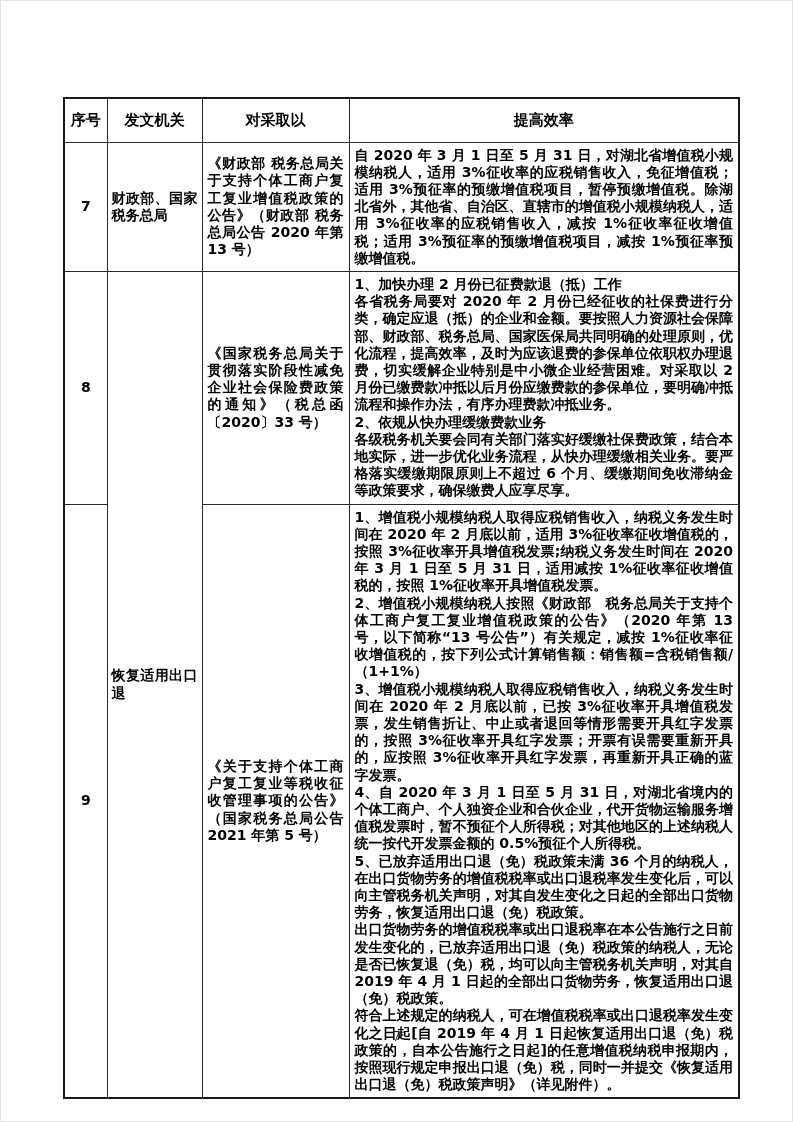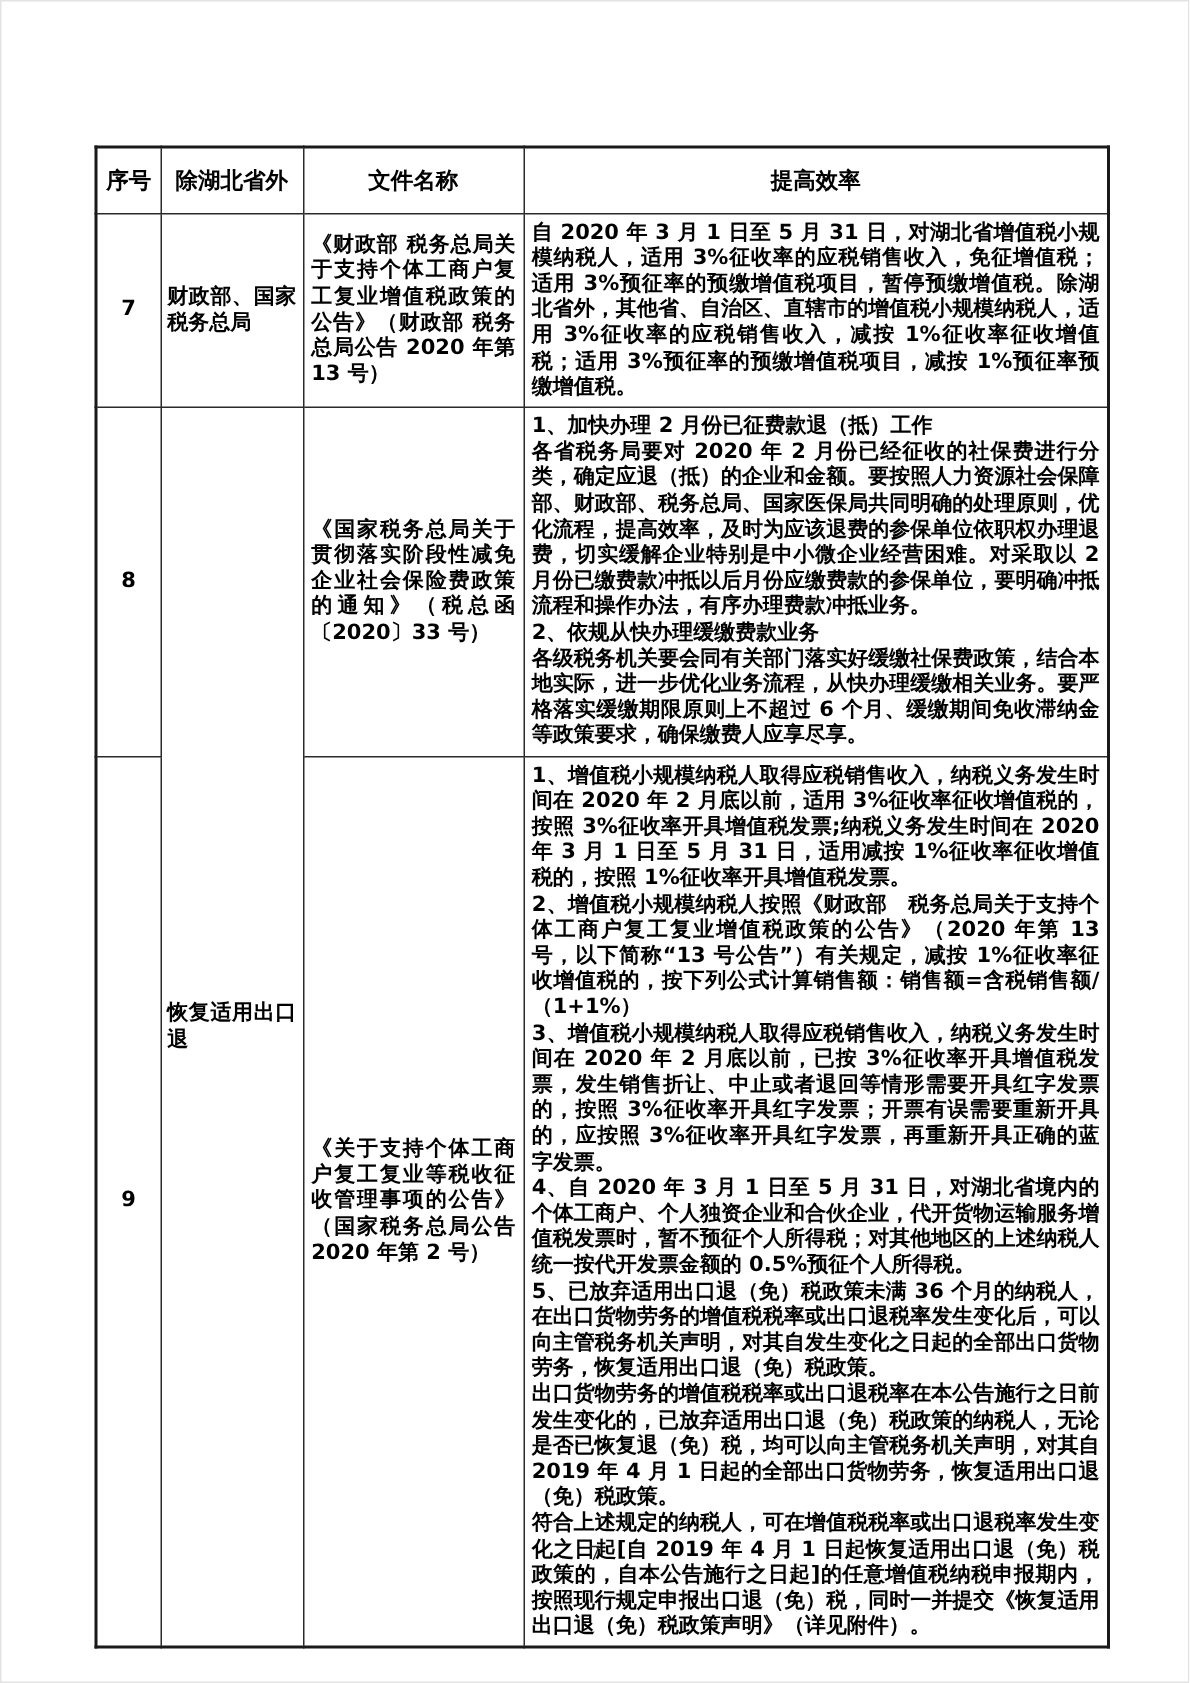--- a/index.html
+++ b/index.html
@@ -82,22 +82,22 @@
   <table class="policy">
     <colgroup>
       <col class="c-seq">
         <col class="c-agency">
         <col class="c-doc">
         <col class="c-content">
     </colgroup>
     <tbody>
       <tr class="row-head">
         <th class="h-seq">序号</th>
-        <th>除湖北省外</th>
-        <th>文件名称</th>
+        <th>发文机关</th>
+        <th>对采取以</th>
         <th>提高效率</th>
       </tr>
 
       <tr class="row-7">
         <td class="seq">7</td>
         <td class="agency">财政部、国家税务总局</td>
         <td class="doc">《财政部 税务总局关于支持个体工商户复工复业增值税政策的公告》（财政部 税务总局公告 2020 年第 13 号）</td>
         <td class="content">自 2020 年 3 月 1 日至 5 月 31 日，对湖北省增值税小规模纳税人，适用 3%征收率的应税销售收入，免征增值税；适用 3%预征率的预缴增值税项目，暂停预缴增值税。除湖北省外，其他省、自治区、直辖市的增值税小规模纳税人，适用 3%征收率的应税销售收入，减按 1%征收率征收增值税；适用 3%预征率的预缴增值税项目，减按 1%预征率预缴增值税。</td>
       </tr>
 
@@ -106,21 +106,21 @@
         <td class="agency" rowspan="2">恢复适用出口退</td>
         <td class="doc">《国家税务总局关于贯彻落实阶段性减免企业社会保险费政策的通知》（税总函〔2020〕33 号）</td>
         <td class="content">1、加快办理 2 月份已征费款退（抵）工作
 各省税务局要对 2020 年 2 月份已经征收的社保费进行分类，确定应退（抵）的企业和金额。要按照人力资源社会保障部、财政部、税务总局、国家医保局共同明确的处理原则，优化流程，提高效率，及时为应该退费的参保单位依职权办理退费，切实缓解企业特别是中小微企业经营困难。对采取以 2 月份已缴费款冲抵以后月份应缴费款的参保单位，要明确冲抵流程和操作办法，有序办理费款冲抵业务。
 2、依规从快办理缓缴费款业务
 各级税务机关要会同有关部门落实好缓缴社保费政策，结合本地实际，进一步优化业务流程，从快办理缓缴相关业务。要严格落实缓缴期限原则上不超过 6 个月、缓缴期间免收滞纳金等政策要求，确保缴费人应享尽享。</td>
       </tr>
 
       <tr class="row-9">
         <td class="seq">9</td>
-        <td class="doc">《关于支持个体工商户复工复业等税收征收管理事项的公告》（国家税务总局公告 2020 年第 2 号）</td>
+        <td class="doc">《关于支持个体工商户复工复业等税收征收管理事项的公告》（国家税务总局公告 2021 年第 5 号）</td>
         <td class="content">1、增值税小规模纳税人取得应税销售收入，纳税义务发生时间在 2020 年 2 月底以前，适用 3%征收率征收增值税的，按照 3%征收率开具增值税发票;纳税义务发生时间在 2020 年 3 月 1 日至 5 月 31 日，适用减按 1%征收率征收增值税的，按照 1%征收率开具增值税发票。
 2、增值税小规模纳税人按照《财政部　税务总局关于支持个体工商户复工复业增值税政策的公告》（2020 年第 13 号，以下简称“13 号公告”）有关规定，减按 1%征收率征收增值税的，按下列公式计算销售额：销售额=含税销售额/（1+1%）
 3、增值税小规模纳税人取得应税销售收入，纳税义务发生时间在 2020 年 2 月底以前，已按 3%征收率开具增值税发票，发生销售折让、中止或者退回等情形需要开具红字发票的，按照 3%征收率开具红字发票；开票有误需要重新开具的，应按照 3%征收率开具红字发票，再重新开具正确的蓝字发票。
 4、自 2020 年 3 月 1 日至 5 月 31 日，对湖北省境内的个体工商户、个人独资企业和合伙企业，代开货物运输服务增值税发票时，暂不预征个人所得税；对其他地区的上述纳税人统一按代开发票金额的 0.5%预征个人所得税。
 5、已放弃适用出口退（免）税政策未满 36 个月的纳税人，在出口货物劳务的增值税税率或出口退税率发生变化后，可以向主管税务机关声明，对其自发生变化之日起的全部出口货物劳务，恢复适用出口退（免）税政策。
 出口货物劳务的增值税税率或出口退税率在本公告施行之日前发生变化的，已放弃适用出口退（免）税政策的纳税人，无论是否已恢复退（免）税，均可以向主管税务机关声明，对其自 2019 年 4 月 1 日起的全部出口货物劳务，恢复适用出口退（免）税政策。
 符合上述规定的纳税人，可在增值税税率或出口退税率发生变化之日起[自 2019 年 4 月 1 日起恢复适用出口退（免）税政策的，自本公告施行之日起]的任意增值税纳税申报期内，按照现行规定申报出口退（免）税，同时一并提交《恢复适用出口退（免）税政策声明》（详见附件）。</td>
       </tr>
     </tbody>
   </table>

